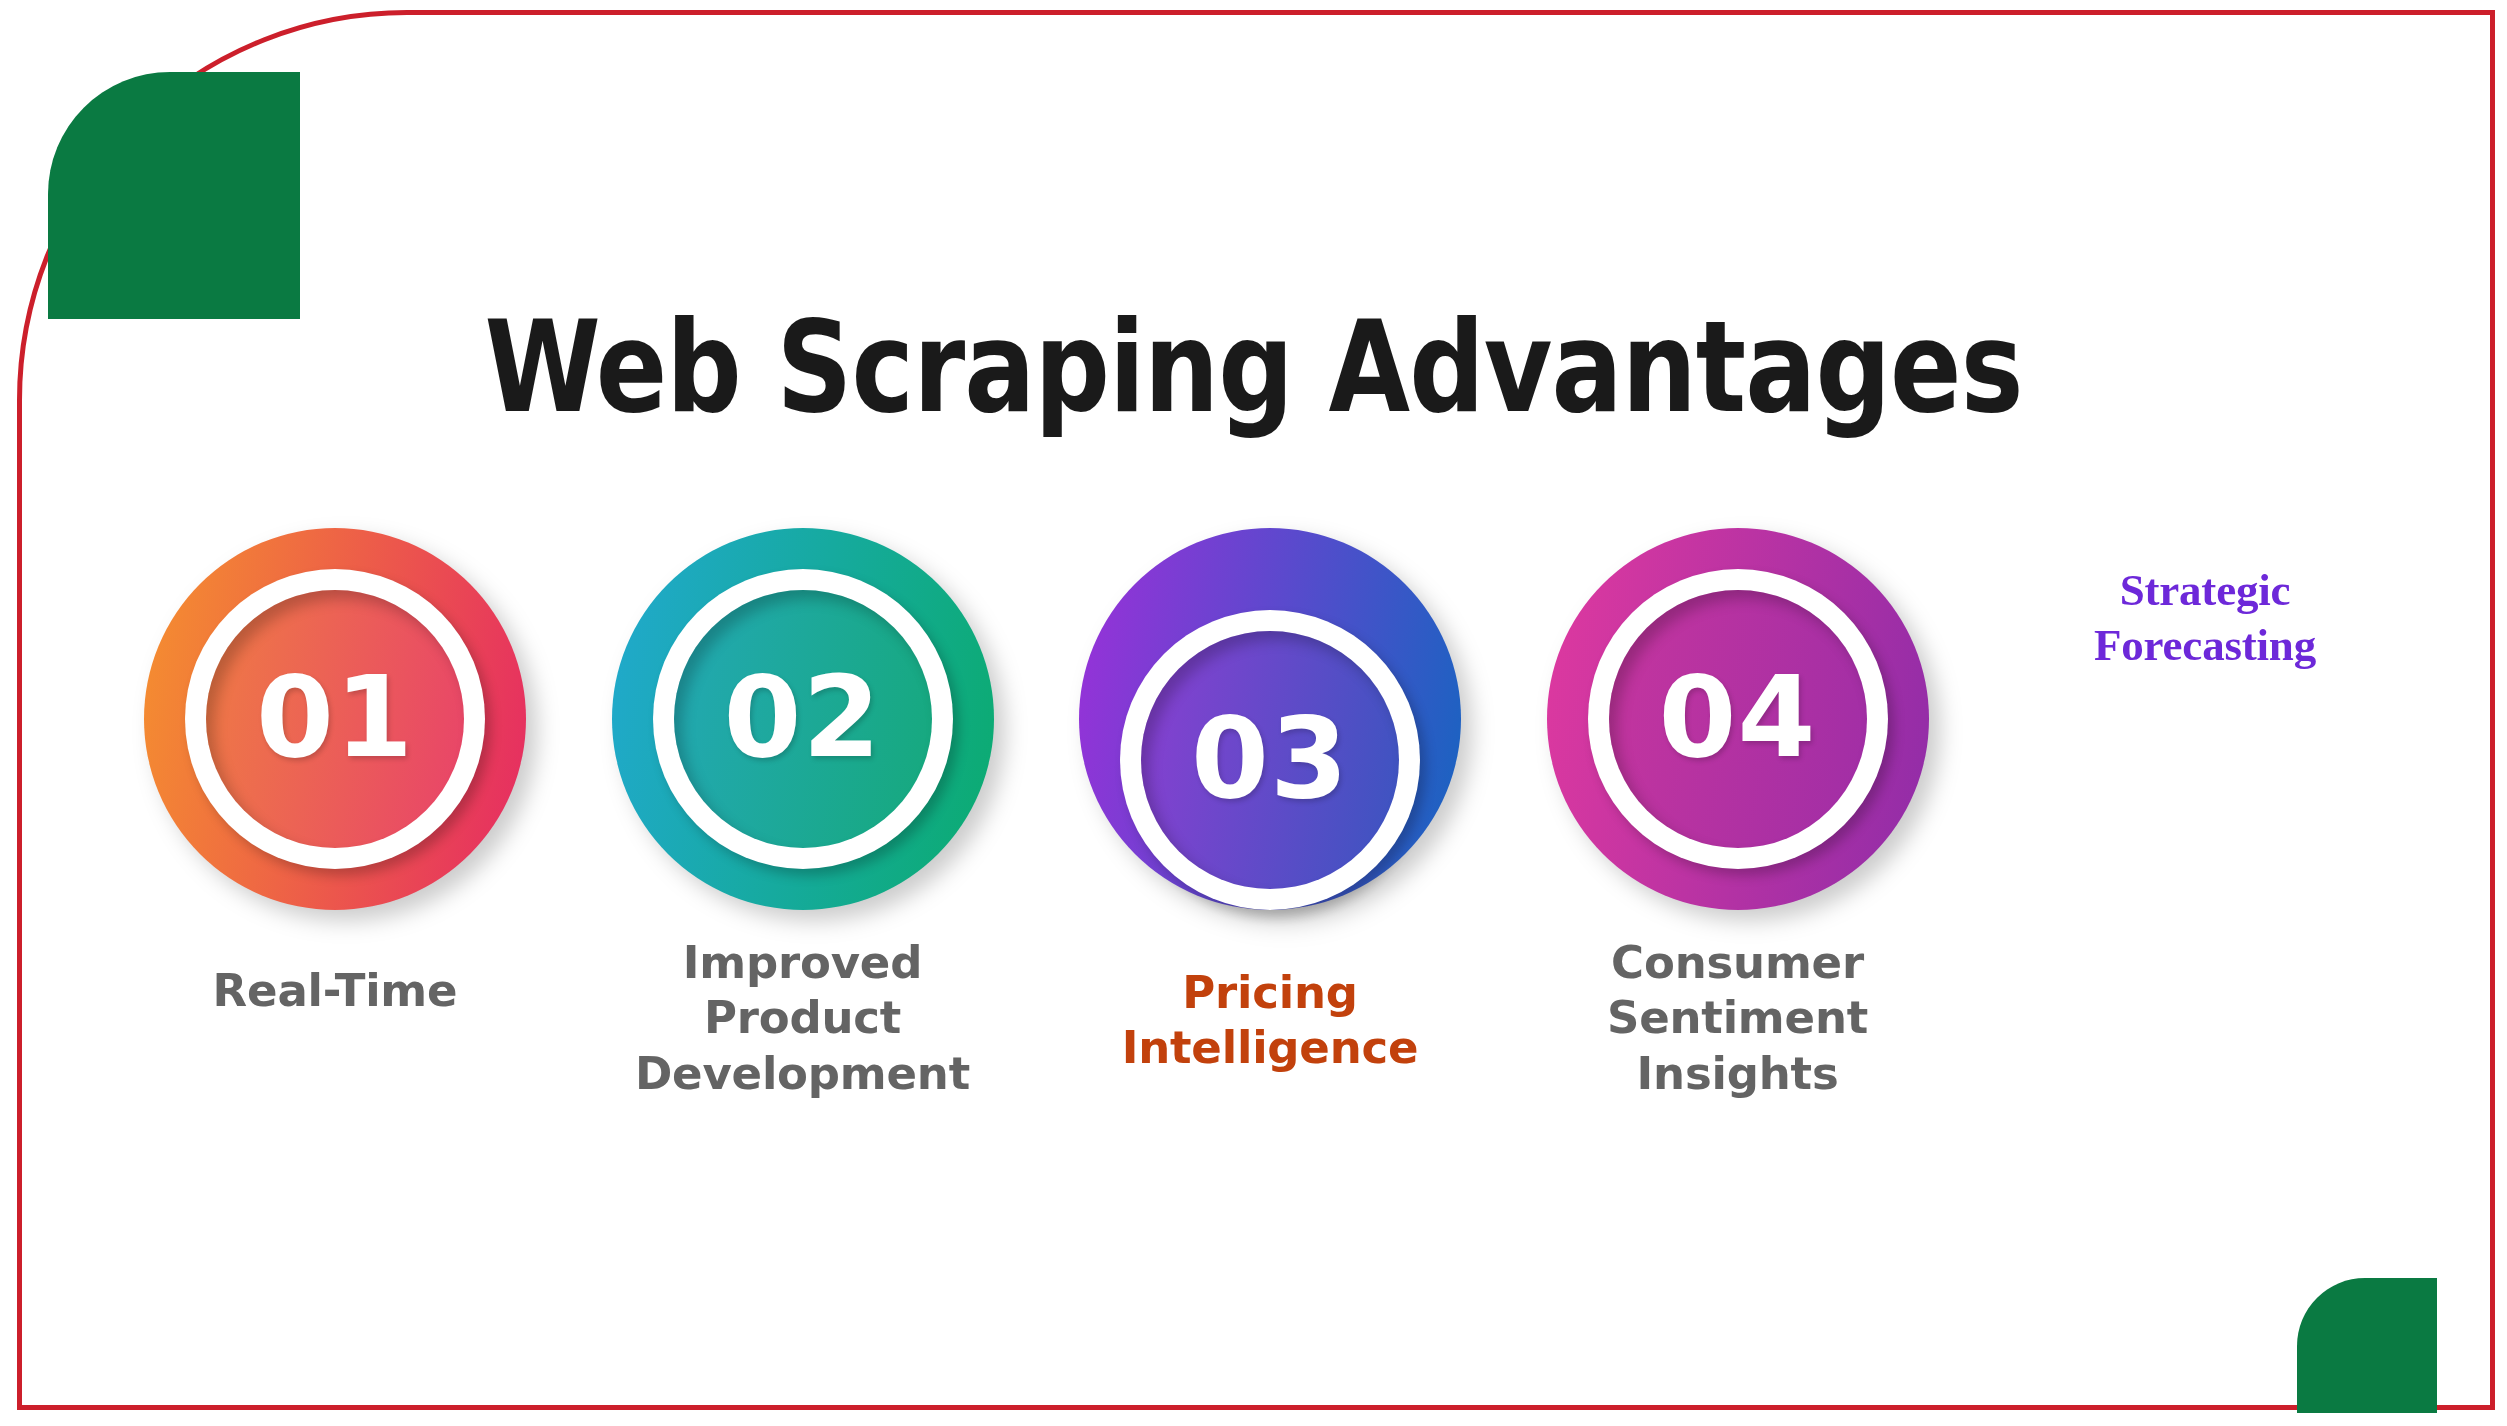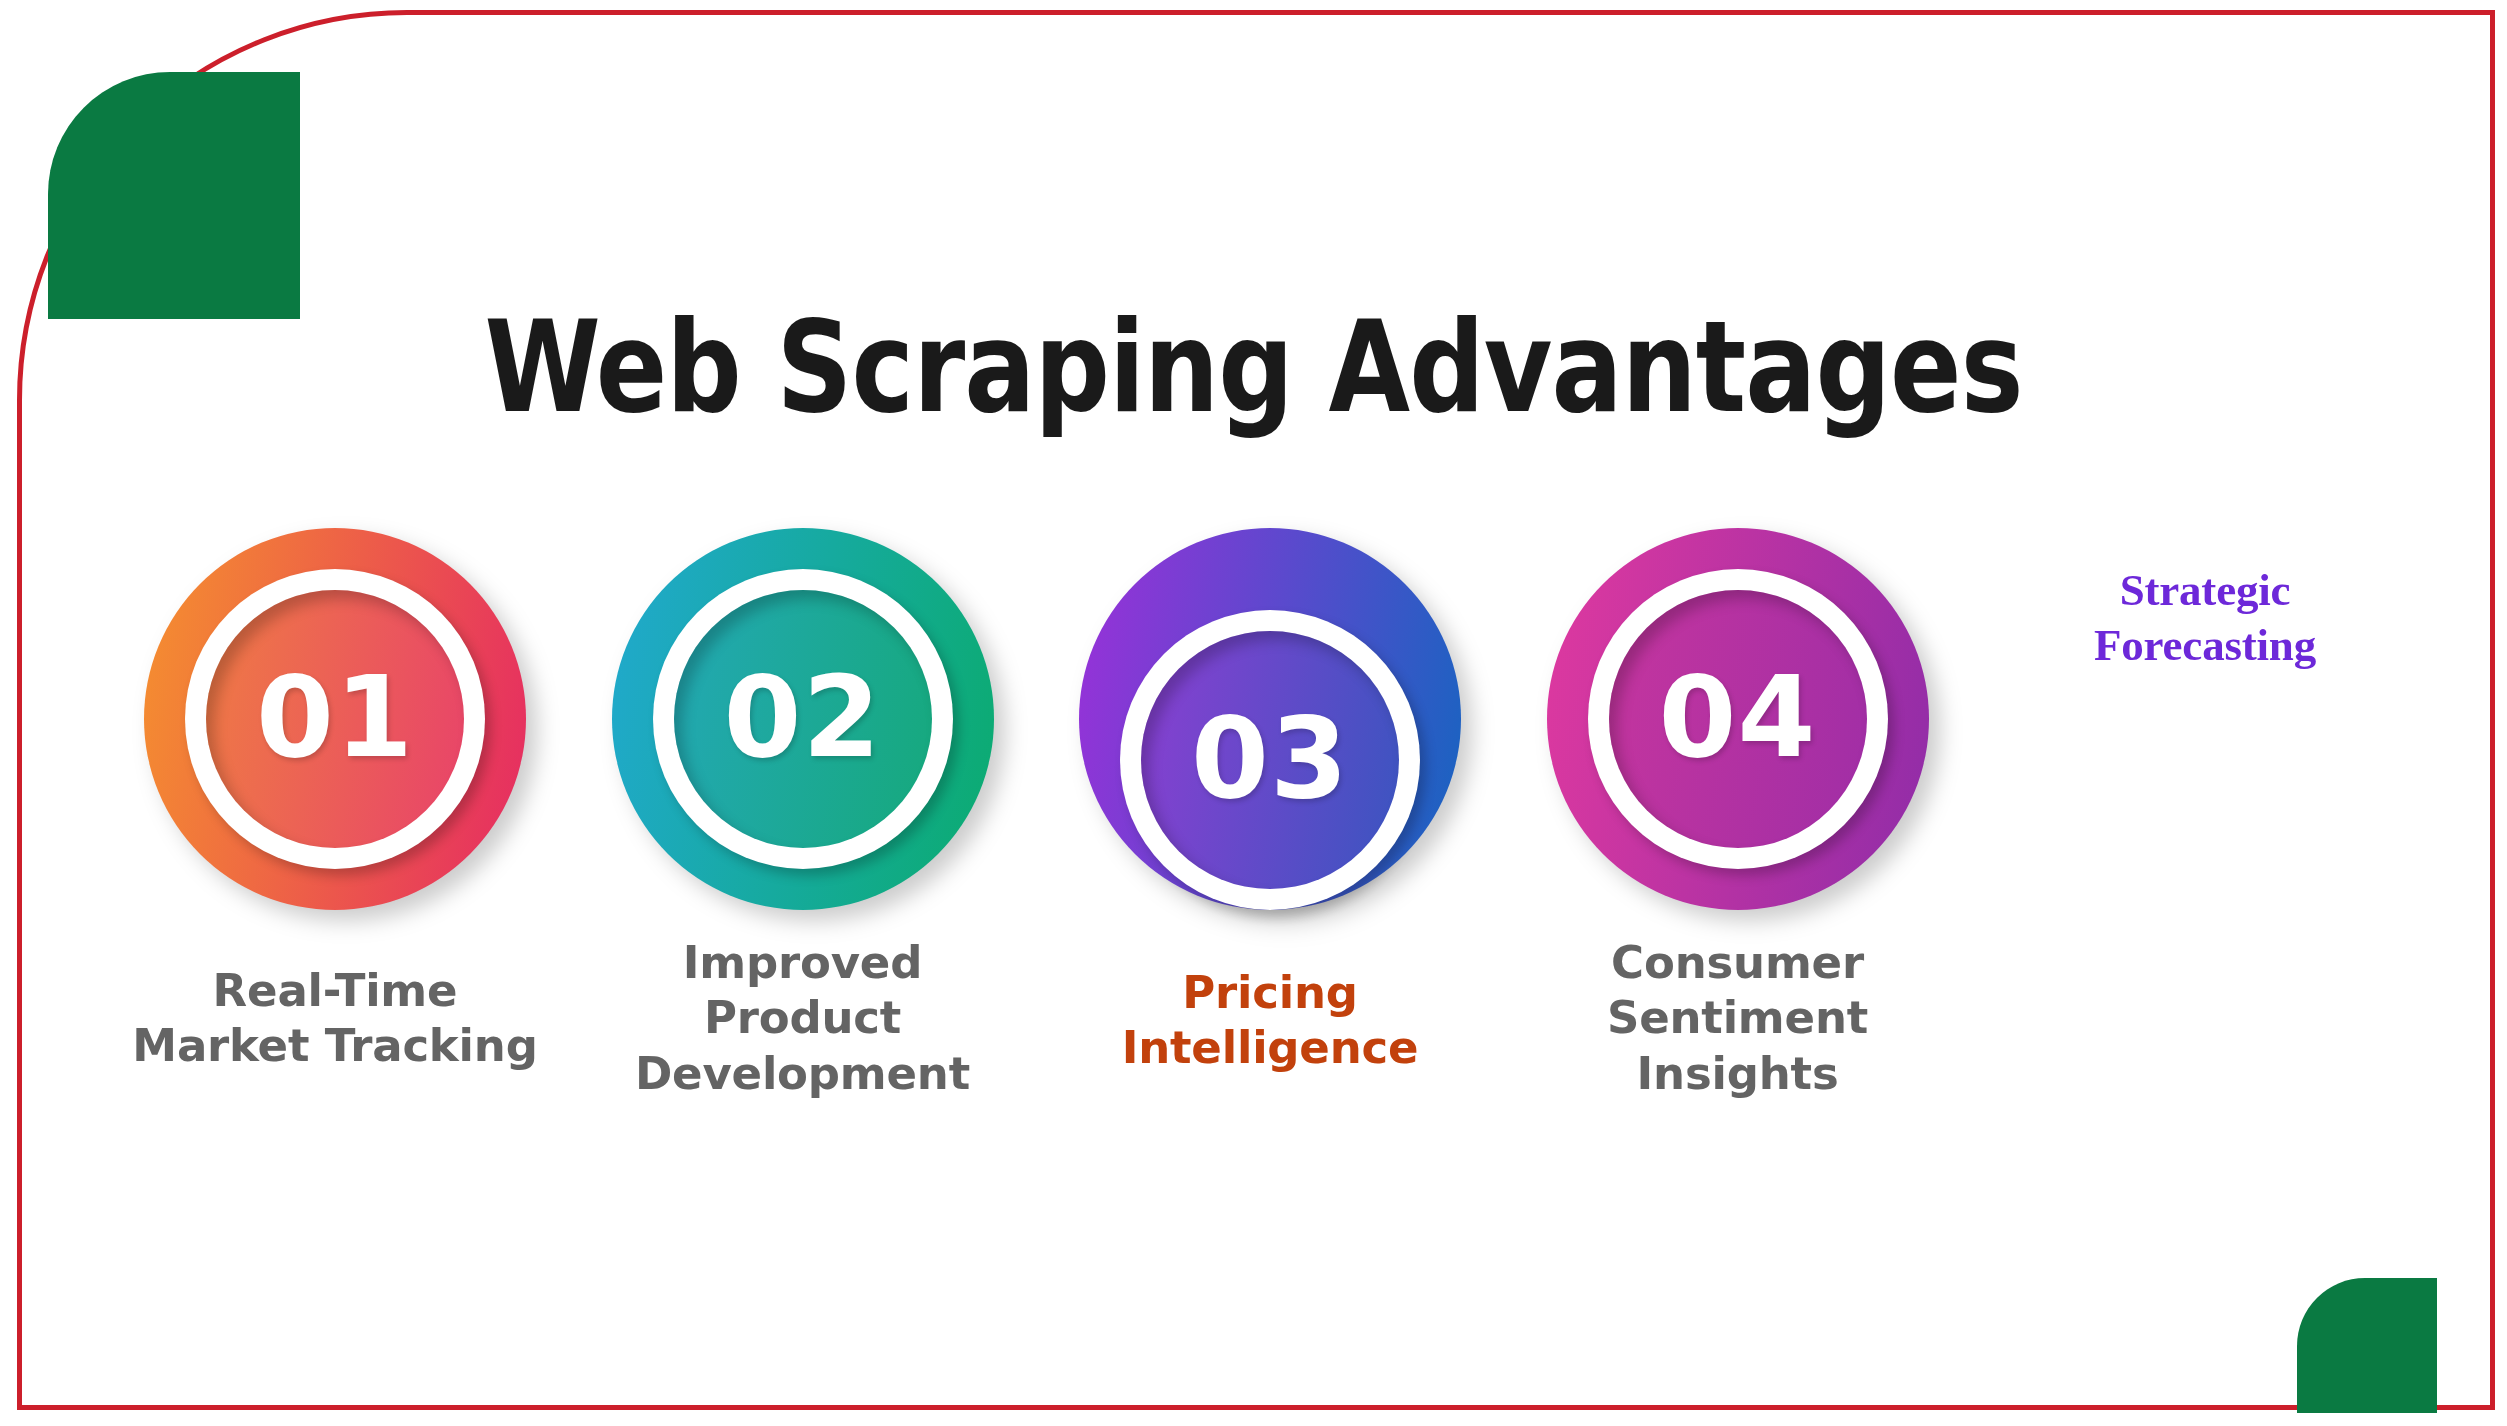--- a/index.html
+++ b/index.html
@@ -192,21 +192,20 @@
           <div class="badge-outer" style="background: linear-gradient(100deg, rgb(245, 145, 46) 0%, rgb(229, 42, 99) 100%);">
             <div class="badge-ring">
               <div class="badge-inner" style="background: linear-gradient(100deg, rgb(239, 123, 68) 0%, rgb(232, 67, 106) 100%);">
                 <span class="badge-num">01</span>
               </div>
             </div>
           </div>
         </div>
         <div class="caption" style="color: rgb(100, 100, 100);">
           <span class="ln">Real-Time</span>
-          <span class="ln">Market Tracking</span>
         </div>
       </div>
       <div class="step" data-idx="1">
         <div class="badge-wrap">
           <div class="badge-outer" style="background: linear-gradient(100deg, rgb(33, 169, 207) 0%, rgb(11, 171, 110) 100%);">
             <div class="badge-ring">
               <div class="badge-inner" style="background: linear-gradient(100deg, rgb(35, 168, 180) 0%, rgb(22, 169, 124) 100%);">
                 <span class="badge-num">02</span>
               </div>
             </div>

